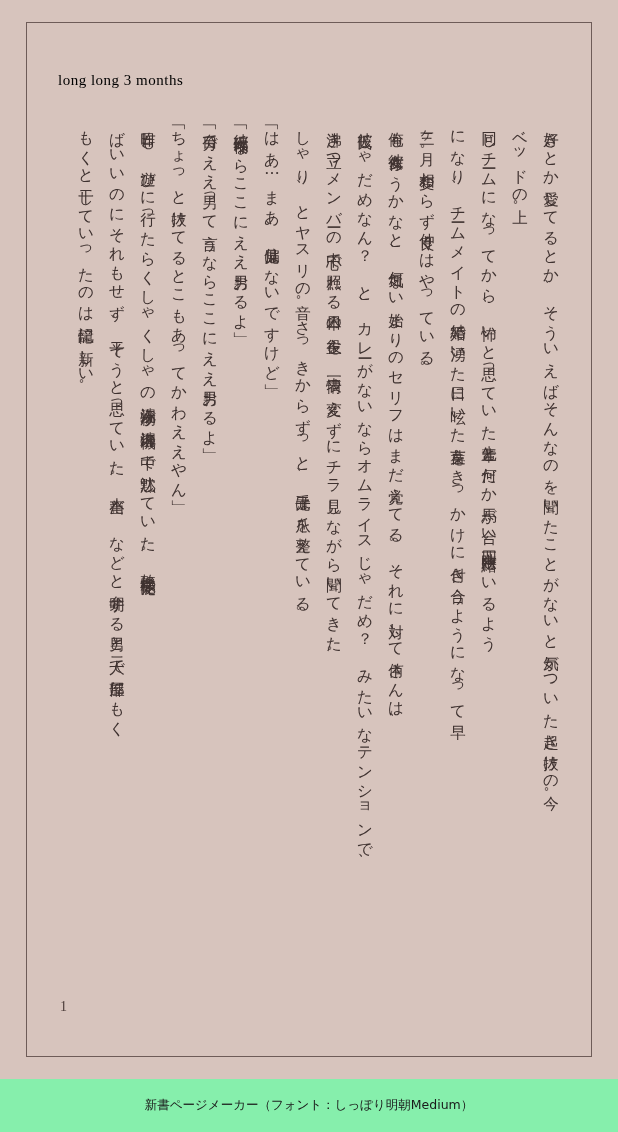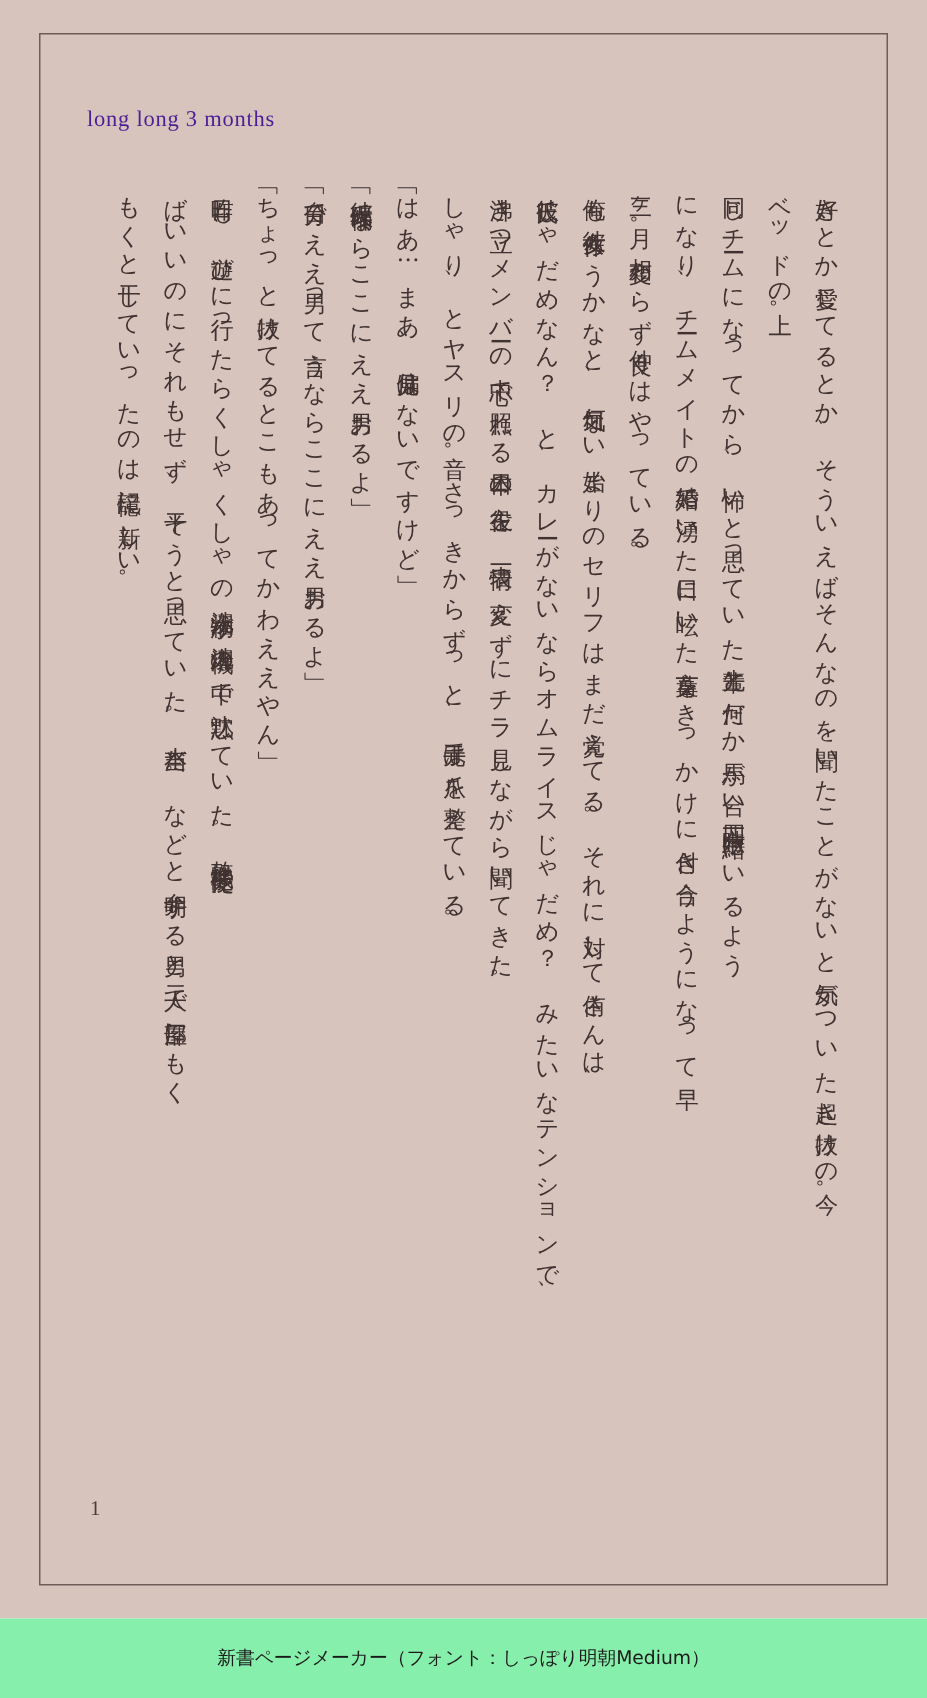--- a/index.html
+++ b/index.html
@@ -38,21 +38,21 @@
     border: 1px solid #6e5c58;
     box-sizing: border-box;
   }
   .header-title {
     position: absolute;
     left: 58px;
     top: 72px;
     font-family: "Liberation Serif", serif;
     font-size: 15px;
     letter-spacing: 0.5px;
-    color: #4c1d95;
+    color: #000000;
   }
   .page-number {
     position: absolute;
     left: 60px;
     top: 999px;
     font-family: "Liberation Serif", serif;
     font-size: 14px;
     color: #4a3b38;
   }
   .vtext {

